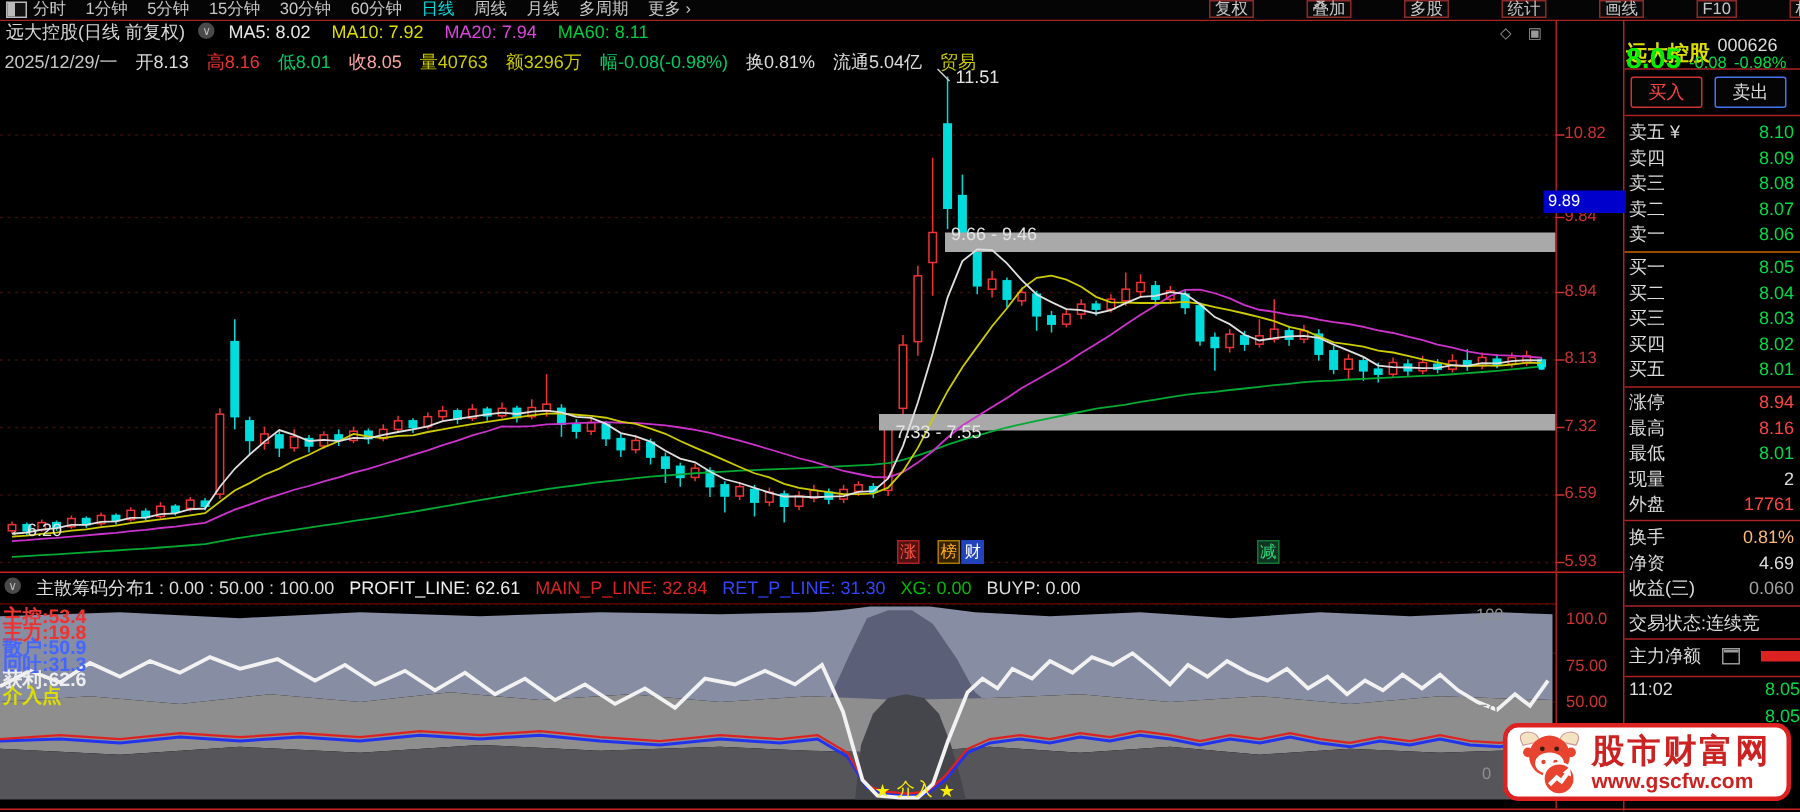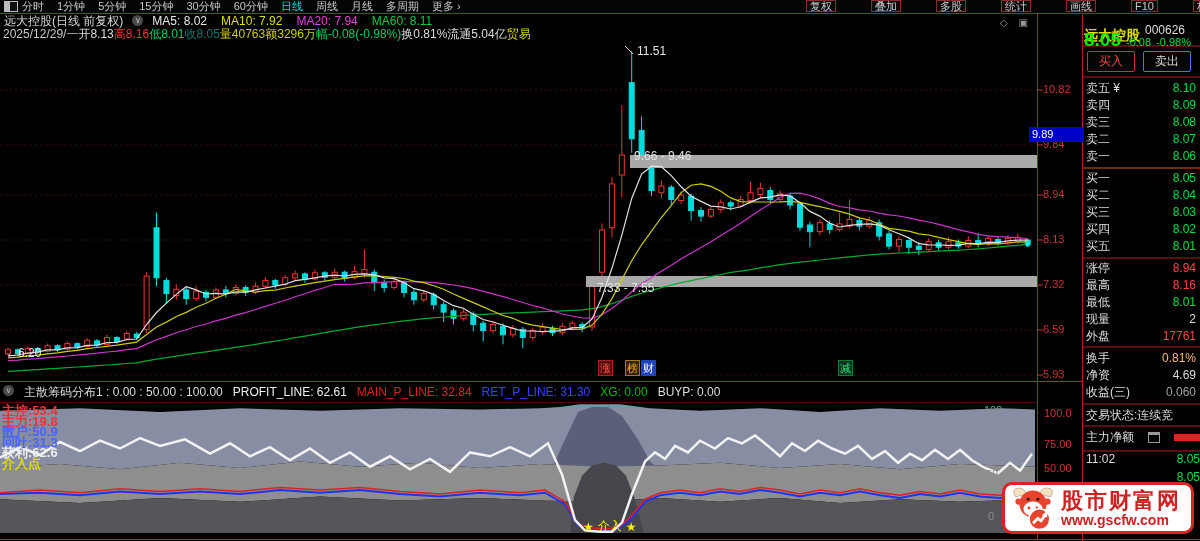--- a/index.html
+++ b/index.html
@@ -11,21 +11,21 @@
   
   #menubar{left:0;top:0;width:1200px;height:13px;background:#050505;z-index:4;}
   #menu-left{position:absolute;left:22px;top:0;height:13px;display:flex;gap:13px;font-size:11px;line-height:13px;}
   #menu-left .mi{color:#c8c8c8;cursor:pointer;white-space:nowrap;}
   #menu-left .mi.active{color:#00dddd;}
   #menu-right{position:absolute;left:774px;top:0;height:12px;display:flex;gap:3px;font-size:11px;line-height:10px;}
   #menu-right .mb{color:#c8c8c8;border:1px solid #8a2a2a;padding:0 3px;background:#0a0a0a;cursor:pointer;white-space:nowrap;margin-left:32px;}
   #menu-icon{position:absolute;left:4px;top:1px;width:12px;height:9px;border:1px solid #bbb;background:linear-gradient(90deg,#bbb 0 5px,#111 5px);}
   
   #title-row{left:4px;top:15px;height:13px;display:flex;gap:9px;font-size:12px;line-height:13px;}
-  #info-row{left:3px;top:28px;height:13px;display:flex;gap:0;font-size:12px;line-height:13px;white-space:nowrap;}
+  #info-row{left:3px;top:35px;height:13px;display:flex;gap:12px;font-size:12px;line-height:13px;white-space:nowrap;}
   .cicon{width:11px;height:11px;border-radius:50%;background:#4a4a4a;color:#bbb;font-size:8px;line-height:11px;text-align:center;}
   #corner-icons{left:1000px;top:17px;color:#999;font-size:10px;letter-spacing:4px;}
   
   .tick{position:absolute;left:1043px;color:#cc3333;font-size:11px;z-index:2;}
   .ptick{position:absolute;color:#cc3333;font-size:11px;z-index:2;left:1044px;}
   .glabel{position:absolute;color:#8f8f8f;font-size:11px;z-index:2;}
   #badge989{left:1029px;top:127px;width:52px;height:15px;background:#0000cc;color:#fff;font-size:11px;line-height:15px;padding-left:3px;z-index:3;}
   
   .ann{position:absolute;color:#e4e4e4;font-size:12px;z-index:3;white-space:nowrap;}
   .mk{position:absolute;top:360px;width:13px;height:14px;font-size:11px;line-height:14px;text-align:center;z-index:3;}
@@ -349,21 +349,21 @@
         <span style="color: rgb(0, 204, 68);">MA60: 8.11</span>
       </span>
   </div>
   <div id="corner-icons" class="abs">◇ ▣</div>
 
   <div id="info-row" class="abs">
       <span style="color: rgb(200, 200, 200);">2025/12/29/一</span>
       <span style="color: rgb(221, 221, 221);">开8.13</span>
       <span style="color: rgb(238, 51, 51);">高8.16</span>
       <span style="color: rgb(0, 204, 102);">低8.01</span>
-      <span style="color: #0f766e;">收8.05</span>
+      <span style="color: #fca5a5;">收8.05</span>
       <span style="color: rgb(204, 204, 0);">量40763</span>
       <span style="color: rgb(204, 204, 0);">额3296万</span>
       <span style="color: rgb(0, 204, 102);">幅-0.08(-0.98%)</span>
       <span style="color: rgb(221, 221, 221);">换0.81%</span>
       <span style="color: rgb(221, 221, 221);">流通5.04亿</span>
       <span style="color: rgb(204, 204, 0);">贸易</span>
     </div>
 
   <div id="badge989" class="abs">9.89</div>
 

